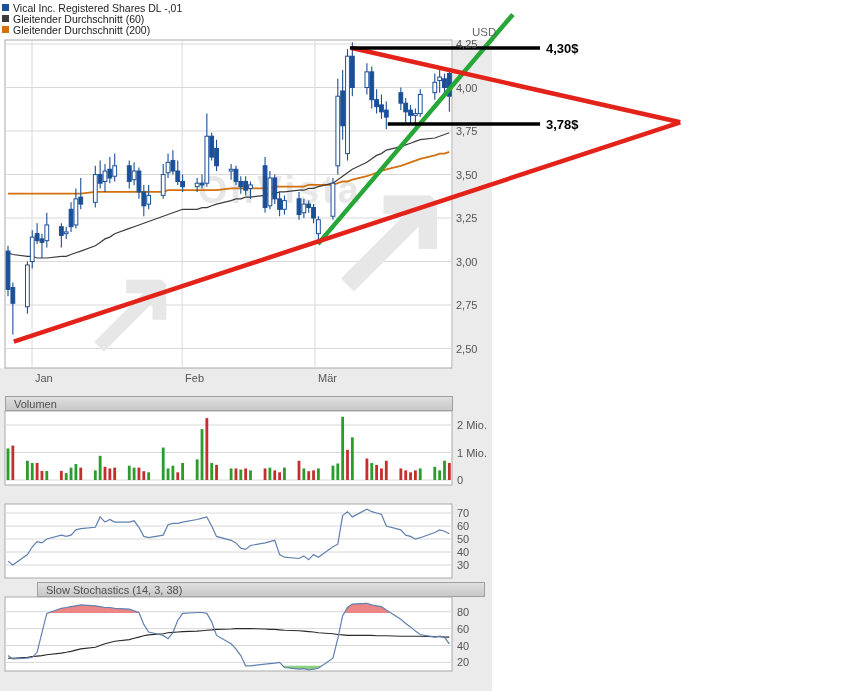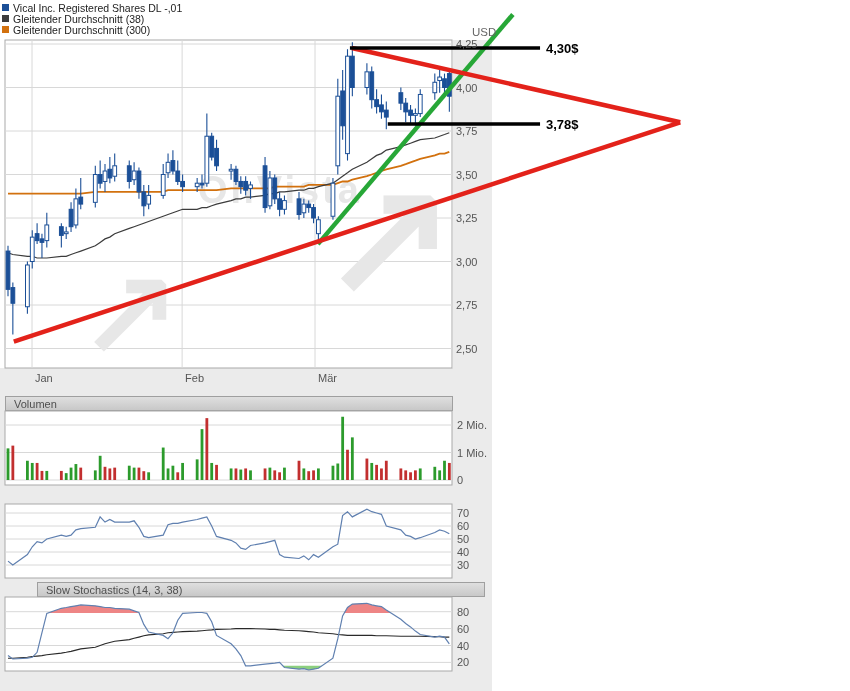--- a/index.html
+++ b/index.html
@@ -25,25 +25,25 @@
   <div class="bg-strip" id="strip-axis"></div>
   <div class="bg-strip" id="strip-bottom"></div>
 
   <div class="legend">
     <div class="legend-item">
       <span class="swatch" style="background: rgb(27, 79, 151);"></span>
       <span>Vical Inc. Registered Shares DL -,01</span>
     </div>
     <div class="legend-item">
       <span class="swatch" style="background: rgb(60, 60, 60);"></span>
-      <span>Gleitender Durchschnitt (38)</span>
+      <span>Gleitender Durchschnitt (60)</span>
     </div>
     <div class="legend-item">
       <span class="swatch" style="background: rgb(210, 113, 14);"></span>
-      <span>Gleitender Durchschnitt (300)</span>
+      <span>Gleitender Durchschnitt (200)</span>
     </div>
   </div>
 
   <div class="panel-header" id="hdr-volume">Volumen</div>
   <div class="panel-header" id="hdr-stoch">Slow Stochastics (14, 3, 38)</div>
 
   <svg id="chart-svg" width="850" height="691">
       <g>
         <rect x="5" y="40" width="447" height="328" fill="#fff" stroke="#a9a9a9"></rect>
       </g>

